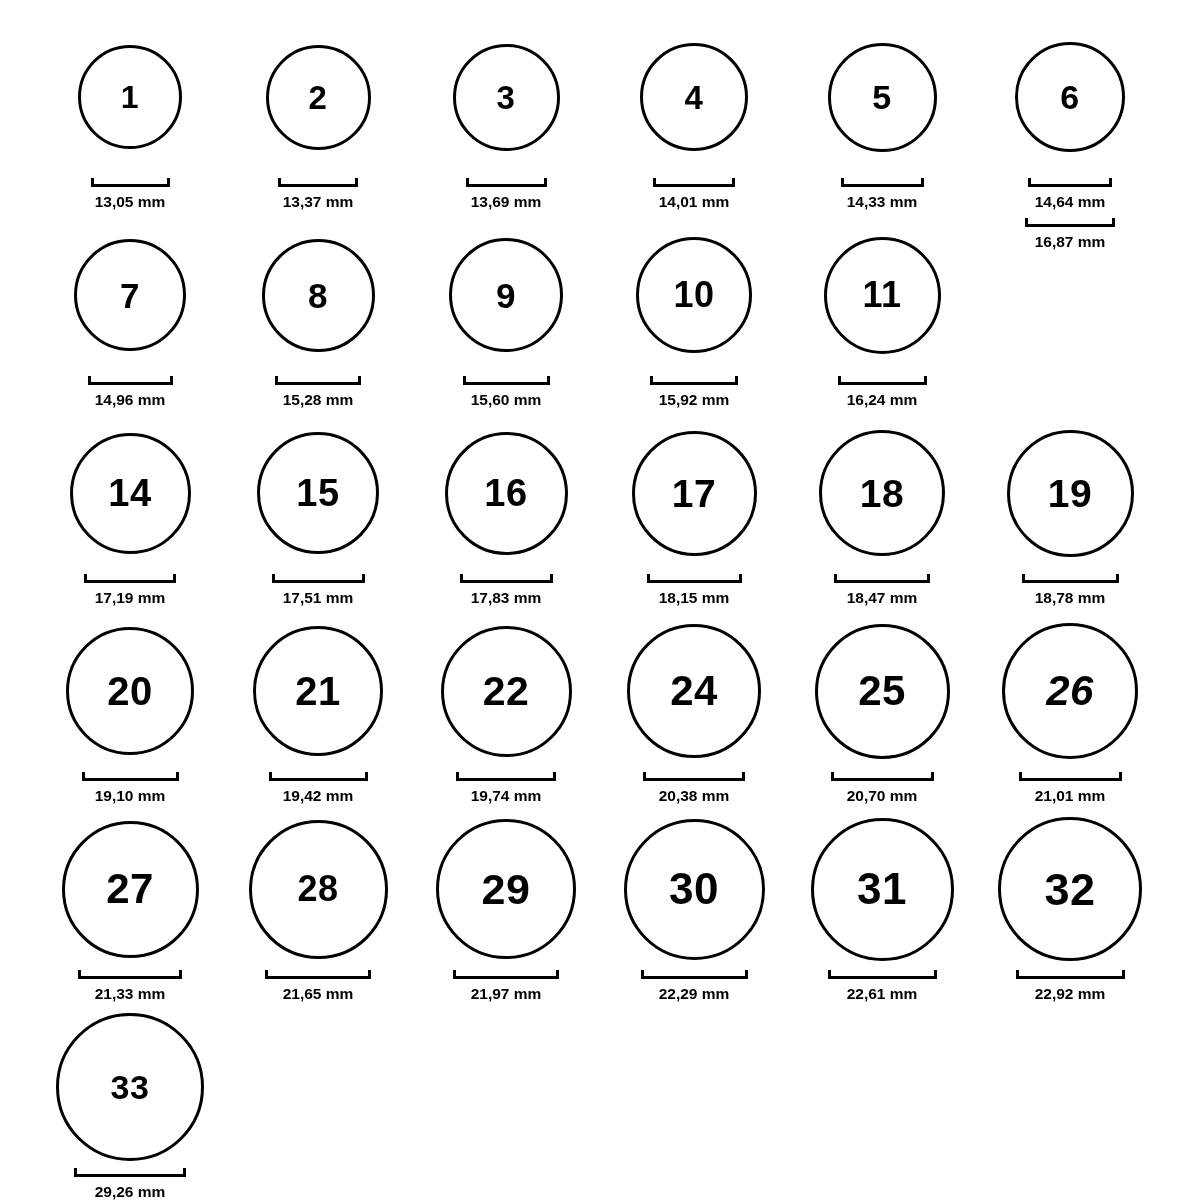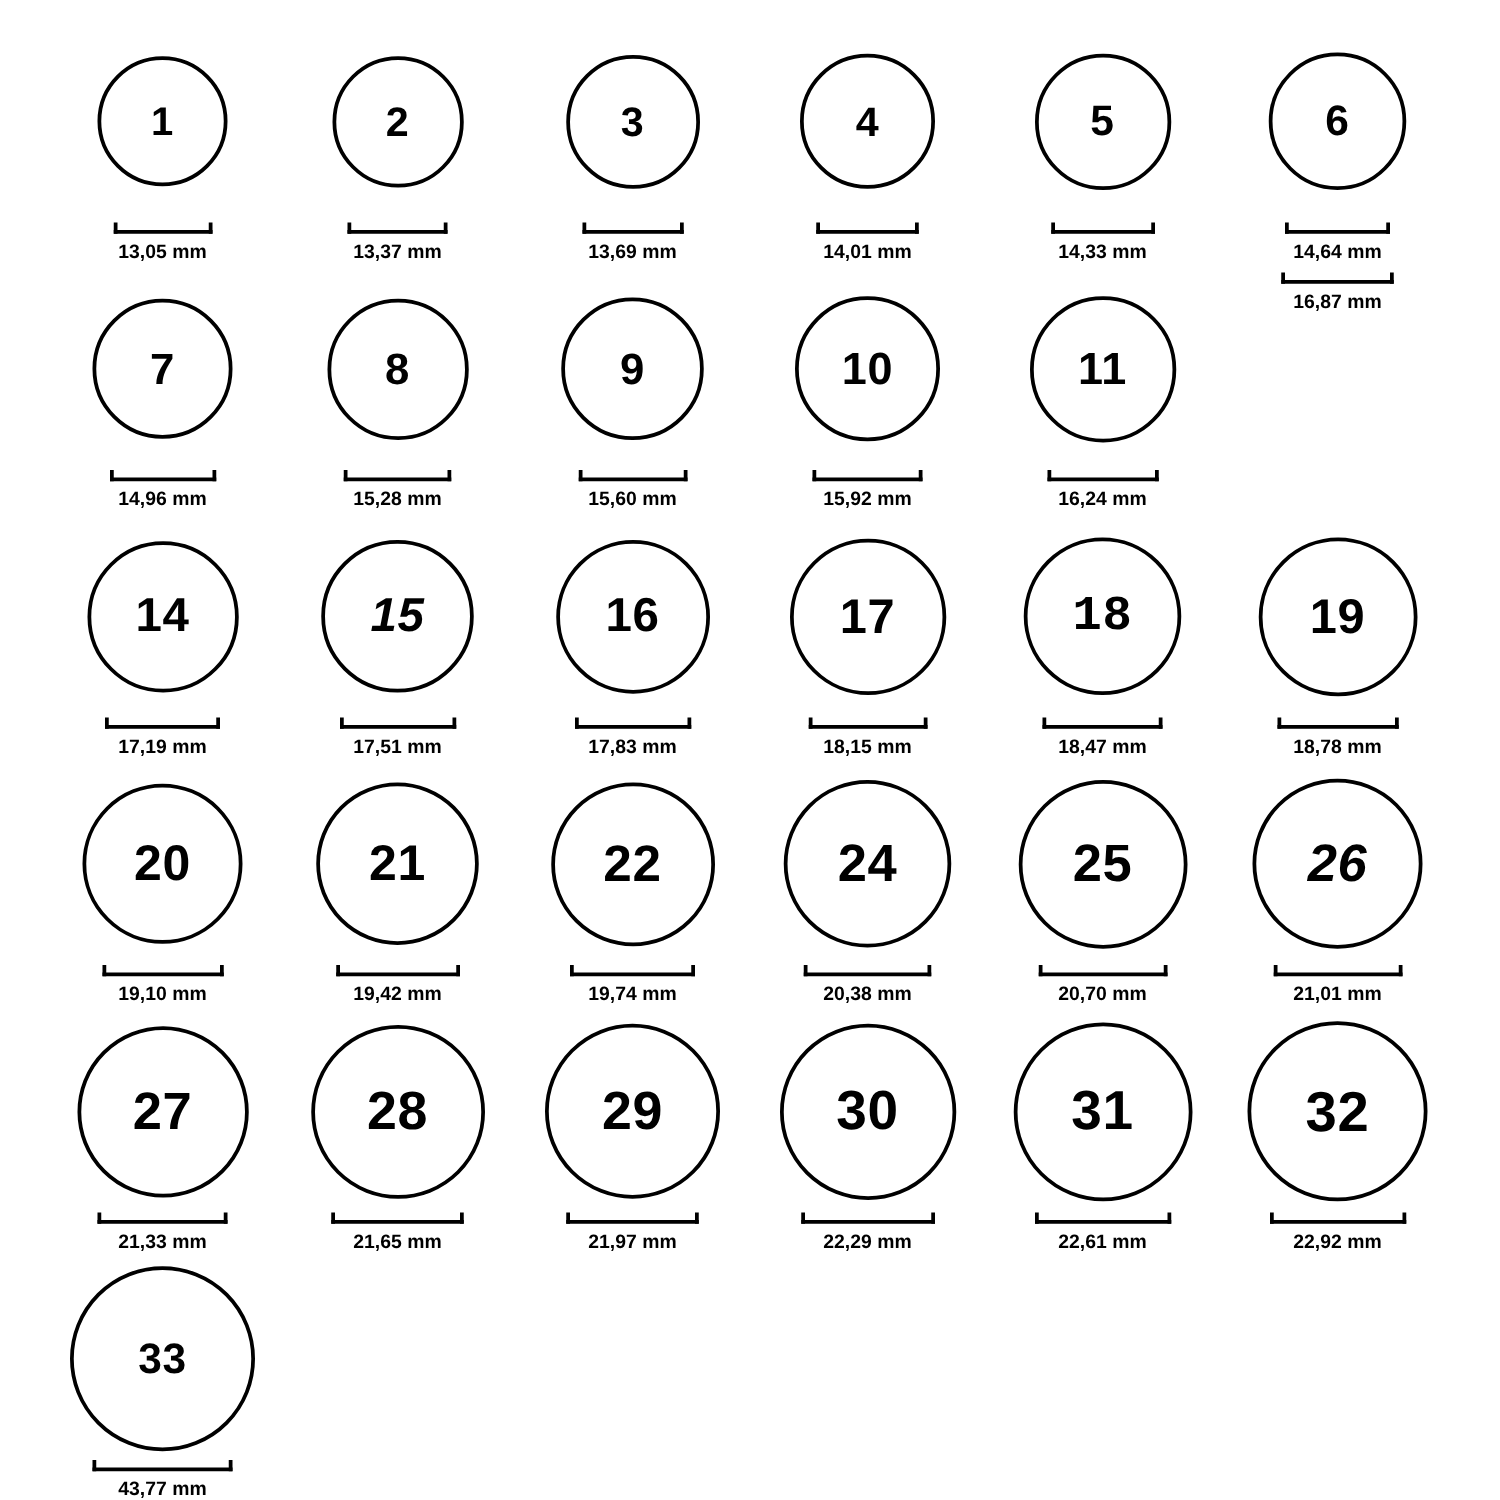--- a/index.html
+++ b/index.html
@@ -272,21 +272,21 @@
         <div class="meas">
           <div class="bar" style="width: 92px;">
             <span class="tick"></span>
             <span class="tick"></span>
           </div>
           <div class="mm-label">17,19 mm</div>
         </div>
       </div>
       <div class="cell">
         <div class="ring-wrap">
-          <div class="ring" style="width: 122px; height: 122px; font-style: italic;">
+          <div class="ring" style="width: 122px; height: 122px;">
             <span class="ring-num" style="font-size: 38px;">15</span>
           </div>
         </div>
         <div class="meas">
           <div class="bar" style="width: 93px;">
             <span class="tick"></span>
             <span class="tick"></span>
           </div>
           <div class="mm-label">17,51 mm</div>
         </div>
@@ -314,21 +314,21 @@
         <div class="meas">
           <div class="bar" style="width: 95px;">
             <span class="tick"></span>
             <span class="tick"></span>
           </div>
           <div class="mm-label">18,15 mm</div>
         </div>
       </div>
       <div class="cell">
         <div class="ring-wrap">
-          <div class="ring" style="width: 126px; height: 126px; font-family: Liberation Mono, monospace;">
+          <div class="ring" style="width: 126px; height: 126px;">
             <span class="ring-num" style="font-size: 39px;">18</span>
           </div>
         </div>
         <div class="meas">
           <div class="bar" style="width: 96px;">
             <span class="tick"></span>
             <span class="tick"></span>
           </div>
           <div class="mm-label">18,47 mm</div>
         </div>
@@ -441,21 +441,21 @@
           <div class="bar" style="width: 104px;">
             <span class="tick"></span>
             <span class="tick"></span>
           </div>
           <div class="mm-label">21,33 mm</div>
         </div>
       </div>
       <div class="cell">
         <div class="ring-wrap">
           <div class="ring" style="width: 139px; height: 139px;">
-            <span class="ring-num" style="font-size: 43px;">28</span>
+            <span class="ring-num" style="font-size: 36px;">28</span>
           </div>
         </div>
         <div class="meas">
           <div class="bar" style="width: 106px;">
             <span class="tick"></span>
             <span class="tick"></span>
           </div>
           <div class="mm-label">21,65 mm</div>
         </div>
       </div>
@@ -519,17 +519,17 @@
         <div class="ring-wrap">
           <div class="ring" style="width: 148px; height: 148px;">
             <span class="ring-num" style="font-size: 34px;">33</span>
           </div>
         </div>
         <div class="meas">
           <div class="bar" style="width: 112px;">
             <span class="tick"></span>
             <span class="tick"></span>
           </div>
-          <div class="mm-label">43,77 mm</div>
+          <div class="mm-label">29,26 mm</div>
         </div>
       </div>
     </div>
 </div>
 
 </body></html>

